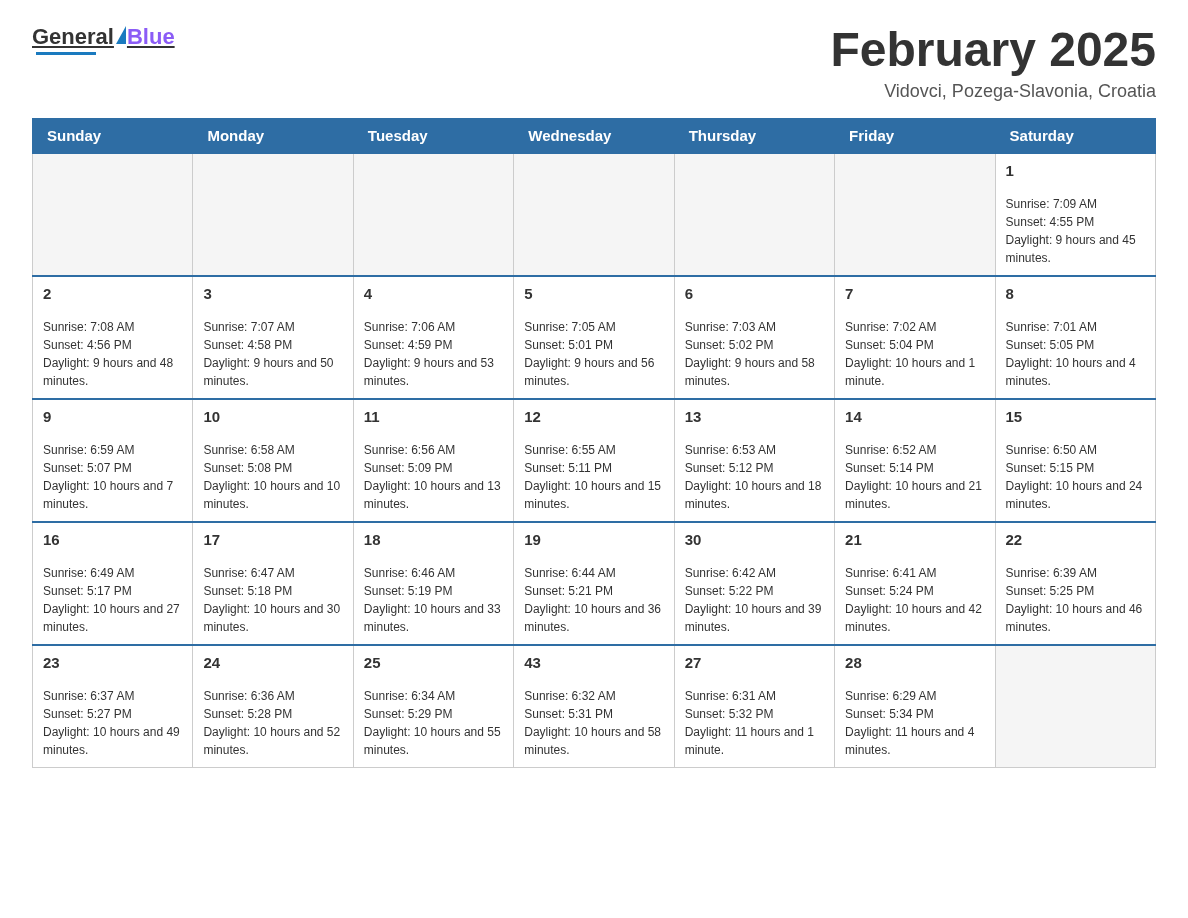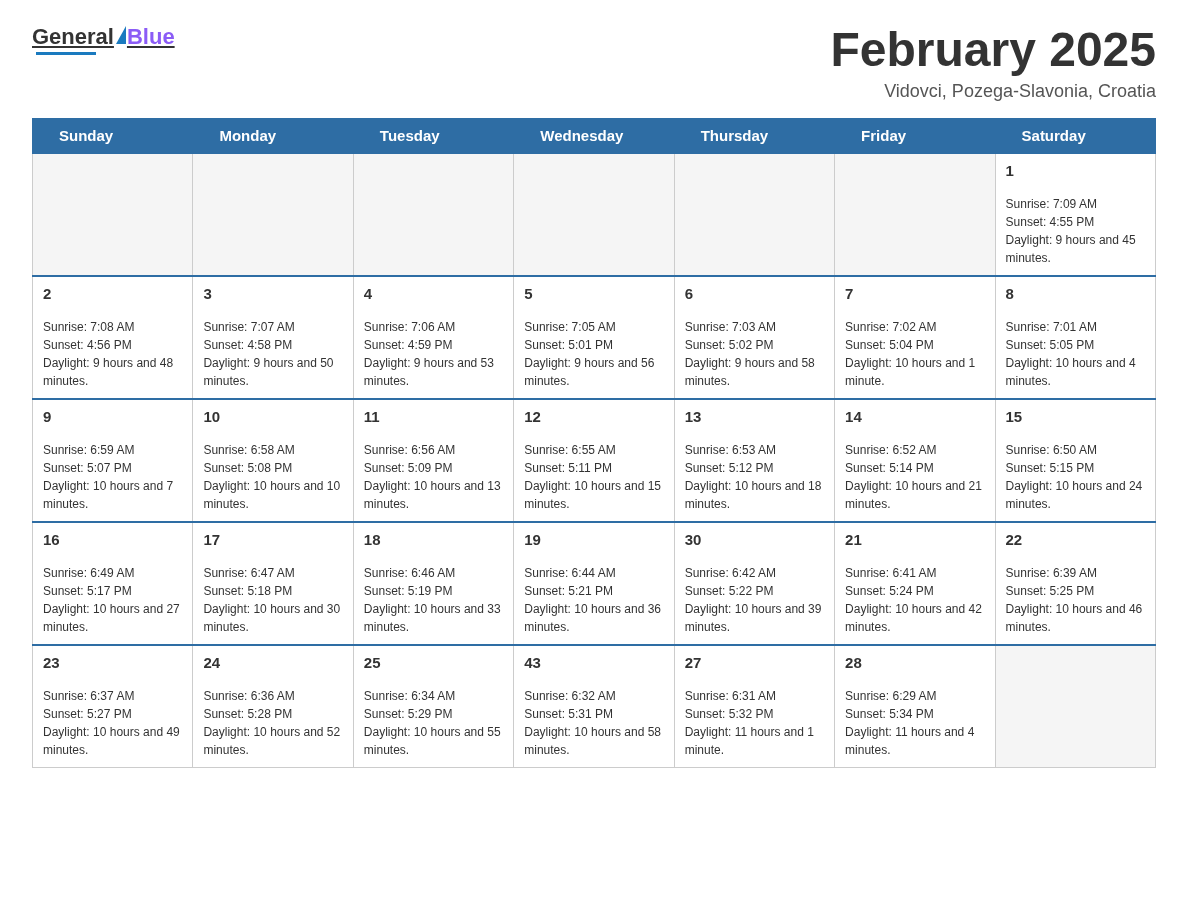--- a/index.html
+++ b/index.html
@@ -55,21 +55,21 @@
       margin-top: 4px;
     }
     .calendar {
       width: 100%;
       border-collapse: collapse;
       border: 1px solid #999;
     }
     .calendar th {
       background-color: #2e6da4;
       color: #fff;
-      padding: 8px 26px;
+      padding: 8px 14px;
       font-size: 15px;
       font-weight: bold;
       text-align: left;
       border: 1px solid #2e6da4;
     }
     .calendar td {
       vertical-align: top;
       padding: 8px 10px;
       border: 1px solid #ccc;
       width: calc(100% / 7);

